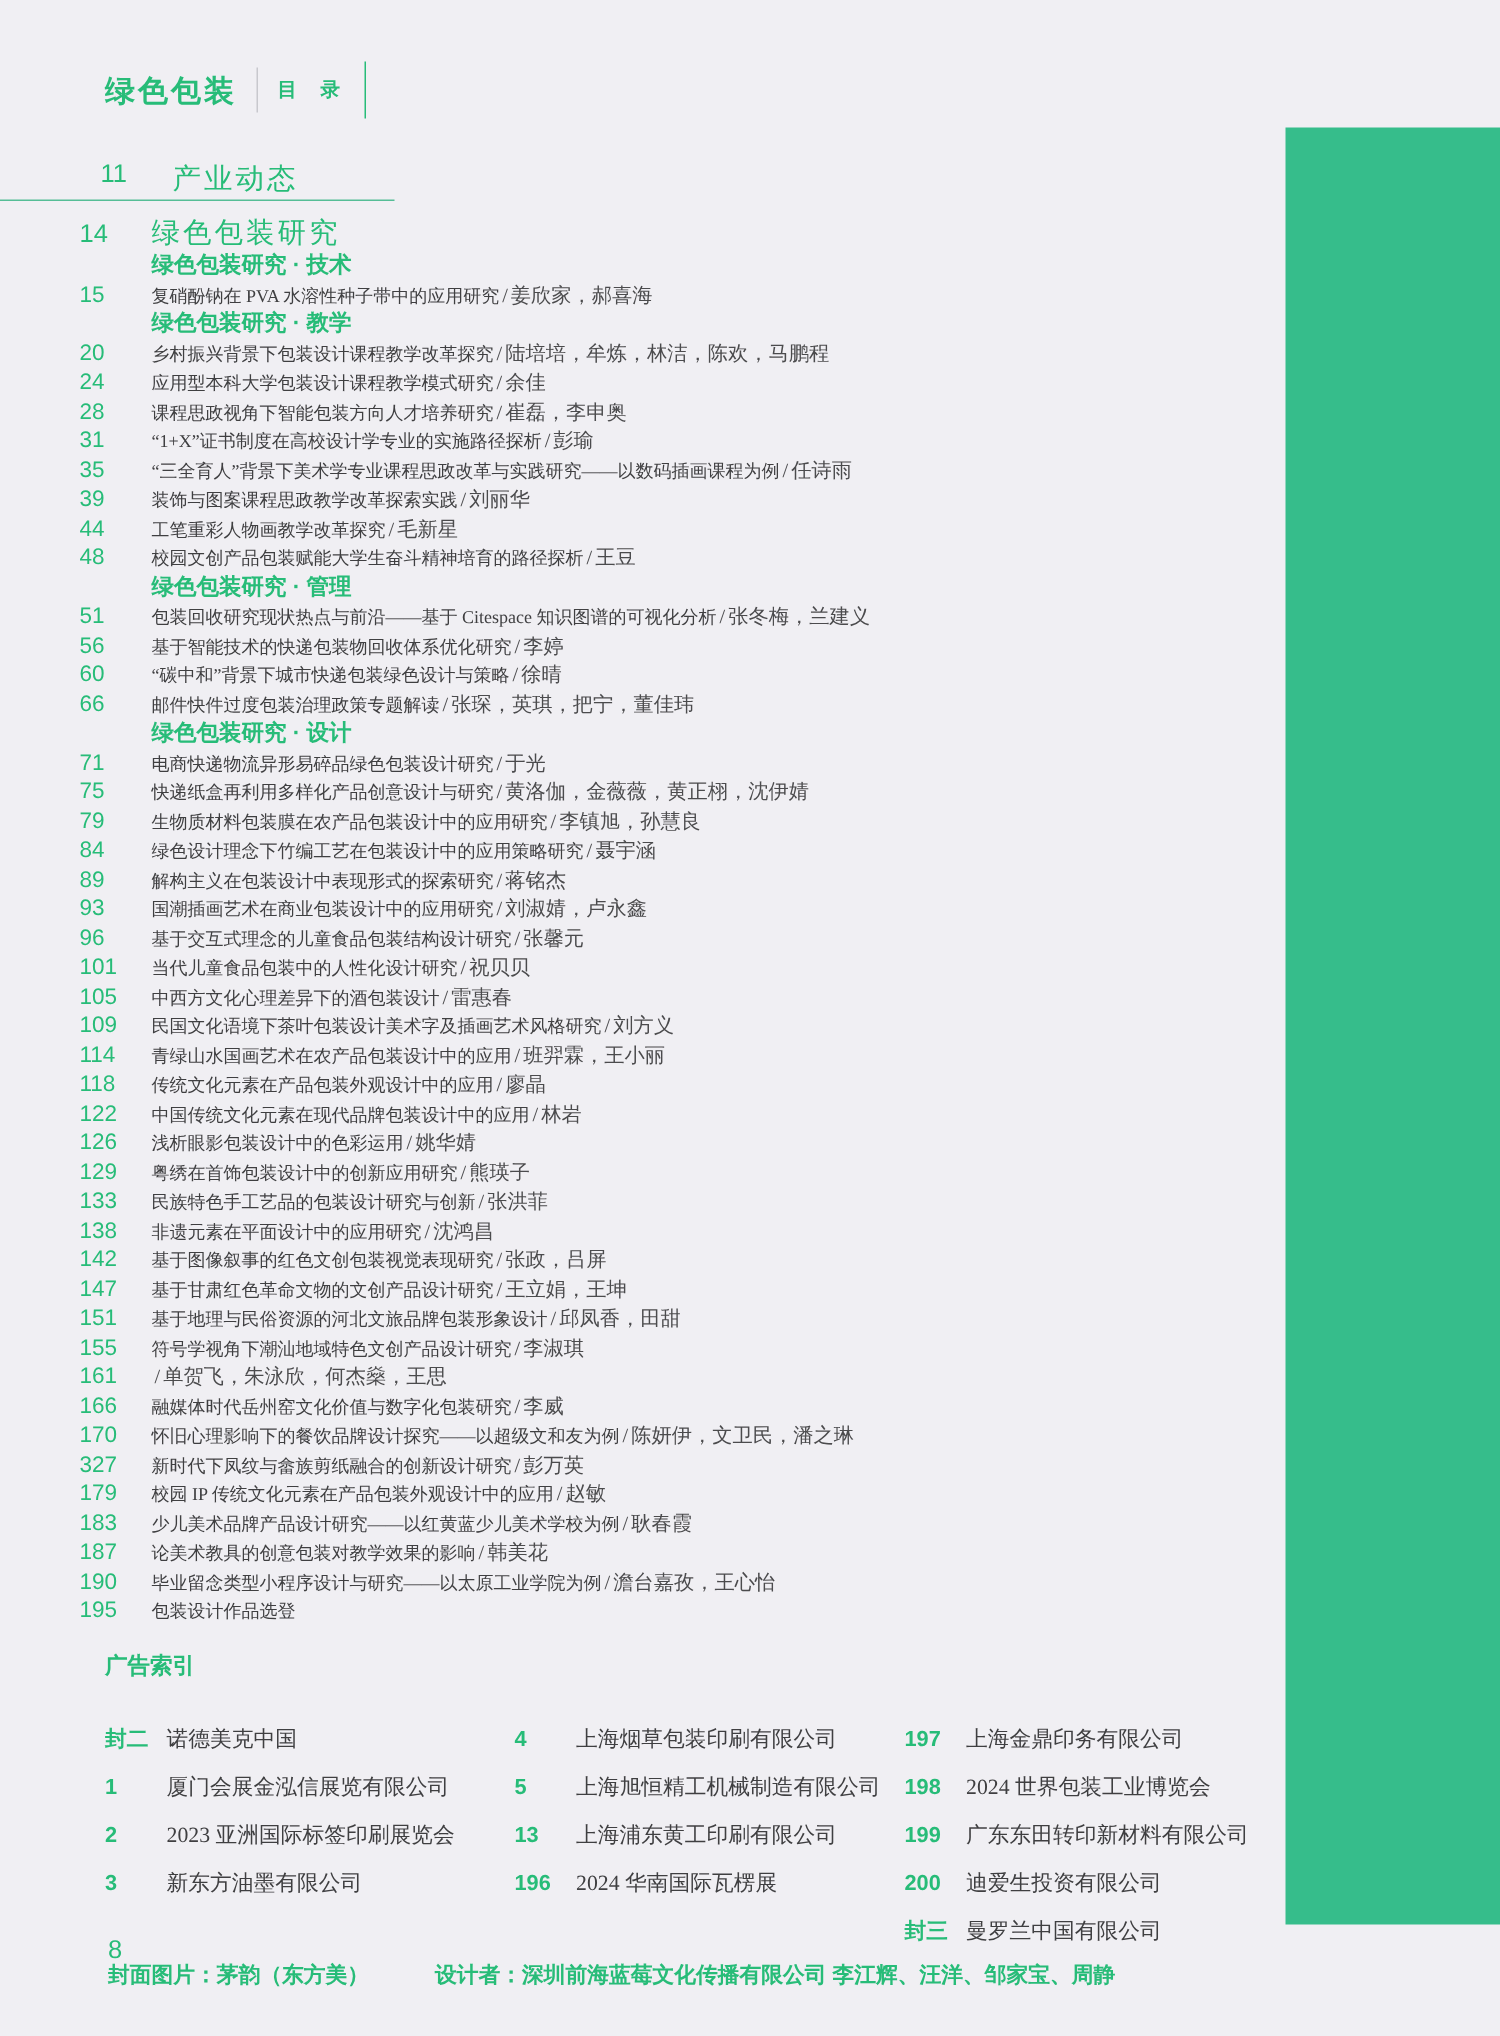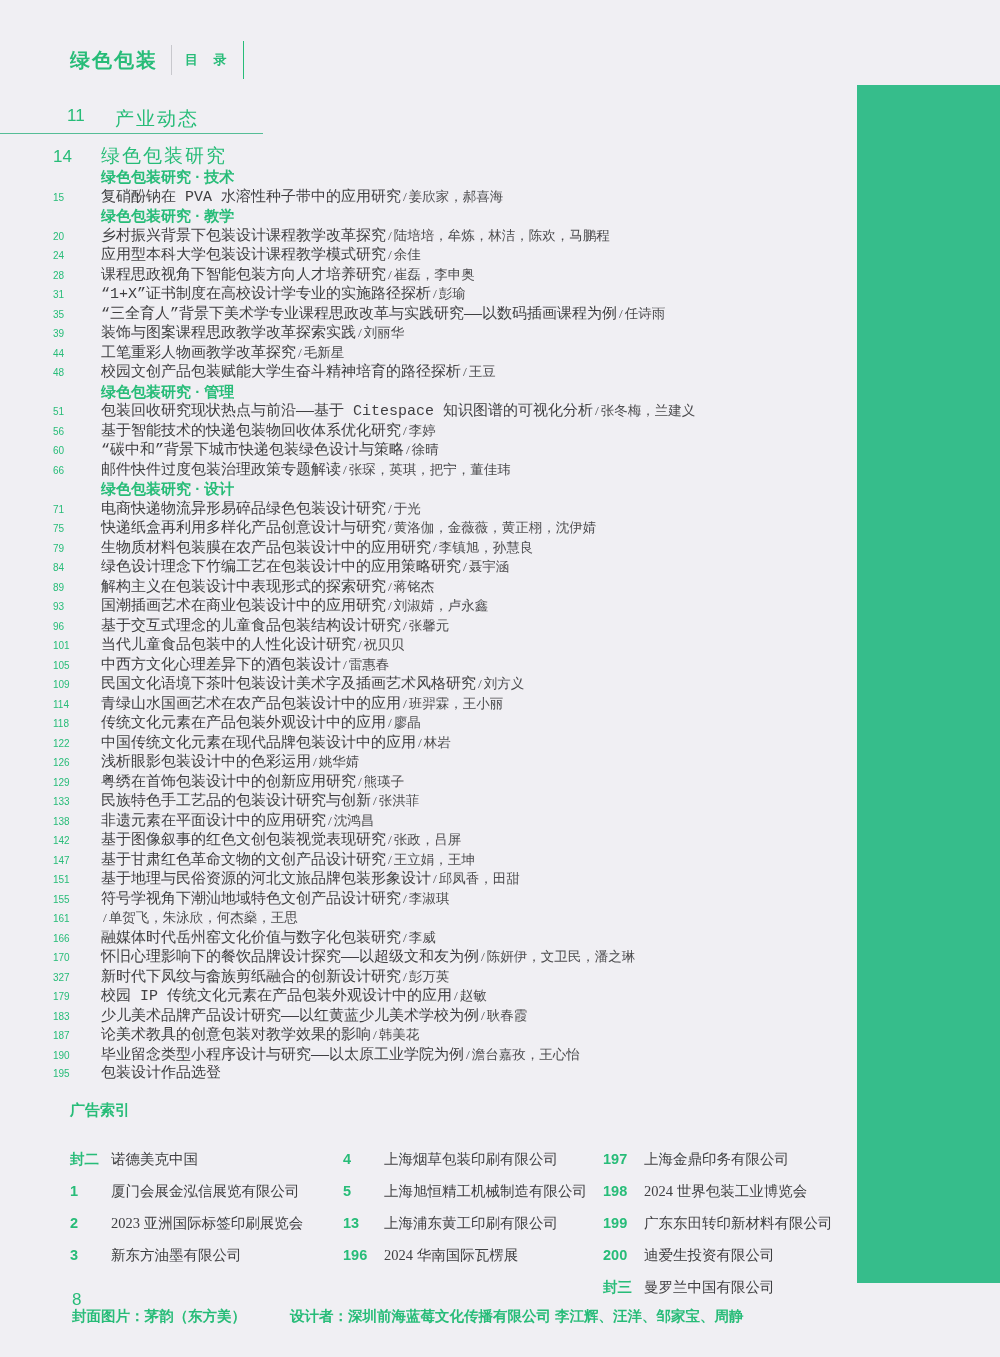--- a/index.html
+++ b/index.html
@@ -41,29 +41,29 @@
   .chapter-first .title{font-size:19px;color:var(--accent);letter-spacing:2px;}
   .hrule{
     position:absolute;left:0;top:133px;width:263px;height:1px;
     background:#55bd96;
   }
   
   .toc{
     position:absolute;left:53px;top:145px;width:786px;
   }
   .row{display:flex;align-items:baseline;height:19.5px;line-height:19.5px;white-space:nowrap;}
-  .row .num{width:48px;flex:none;font-size:10px;color:var(--accent);font-family:"Liberation Sans",sans-serif;}
+  .row .num{width:48px;flex:none;font-size:15px;color:var(--accent);font-family:"Liberation Sans",sans-serif;}
   .row.chapter{height:22px;line-height:22px;}
   .row.chapter .num{font-size:17px;}
   .row.chapter .title{font-size:19px;color:var(--accent);letter-spacing:2px;font-family:"Liberation Sans",sans-serif;}
   .row.section .label{
     margin-left:48px;font-size:15px;color:var(--accent);font-weight:600;
     font-family:"Liberation Sans",sans-serif;
   }
-  .row.article .title{font-size:15px;color:var(--title);font-family:Liberation Mono, monospace;}
+  .row.article .title{font-size:12px;color:var(--title);font-family:Liberation Serif, serif;}
   .row.article .slash{font-size:13.5px;color:var(--author);font-family:"Liberation Serif",serif;margin:0 2px;}
   .row.article .authors{font-size:13.5px;color:var(--author);font-family:"Liberation Serif",serif;}
   
   .ads{position:absolute;left:70px;top:1101px;width:786px;}
   .ads-title{
     margin:0;font-size:15px;font-weight:bold;color:var(--accent);
     font-family:"Liberation Sans",sans-serif;
   }
   .ad-cols{display:flex;margin-top:30px;}
   .ad-col{flex:none;}

